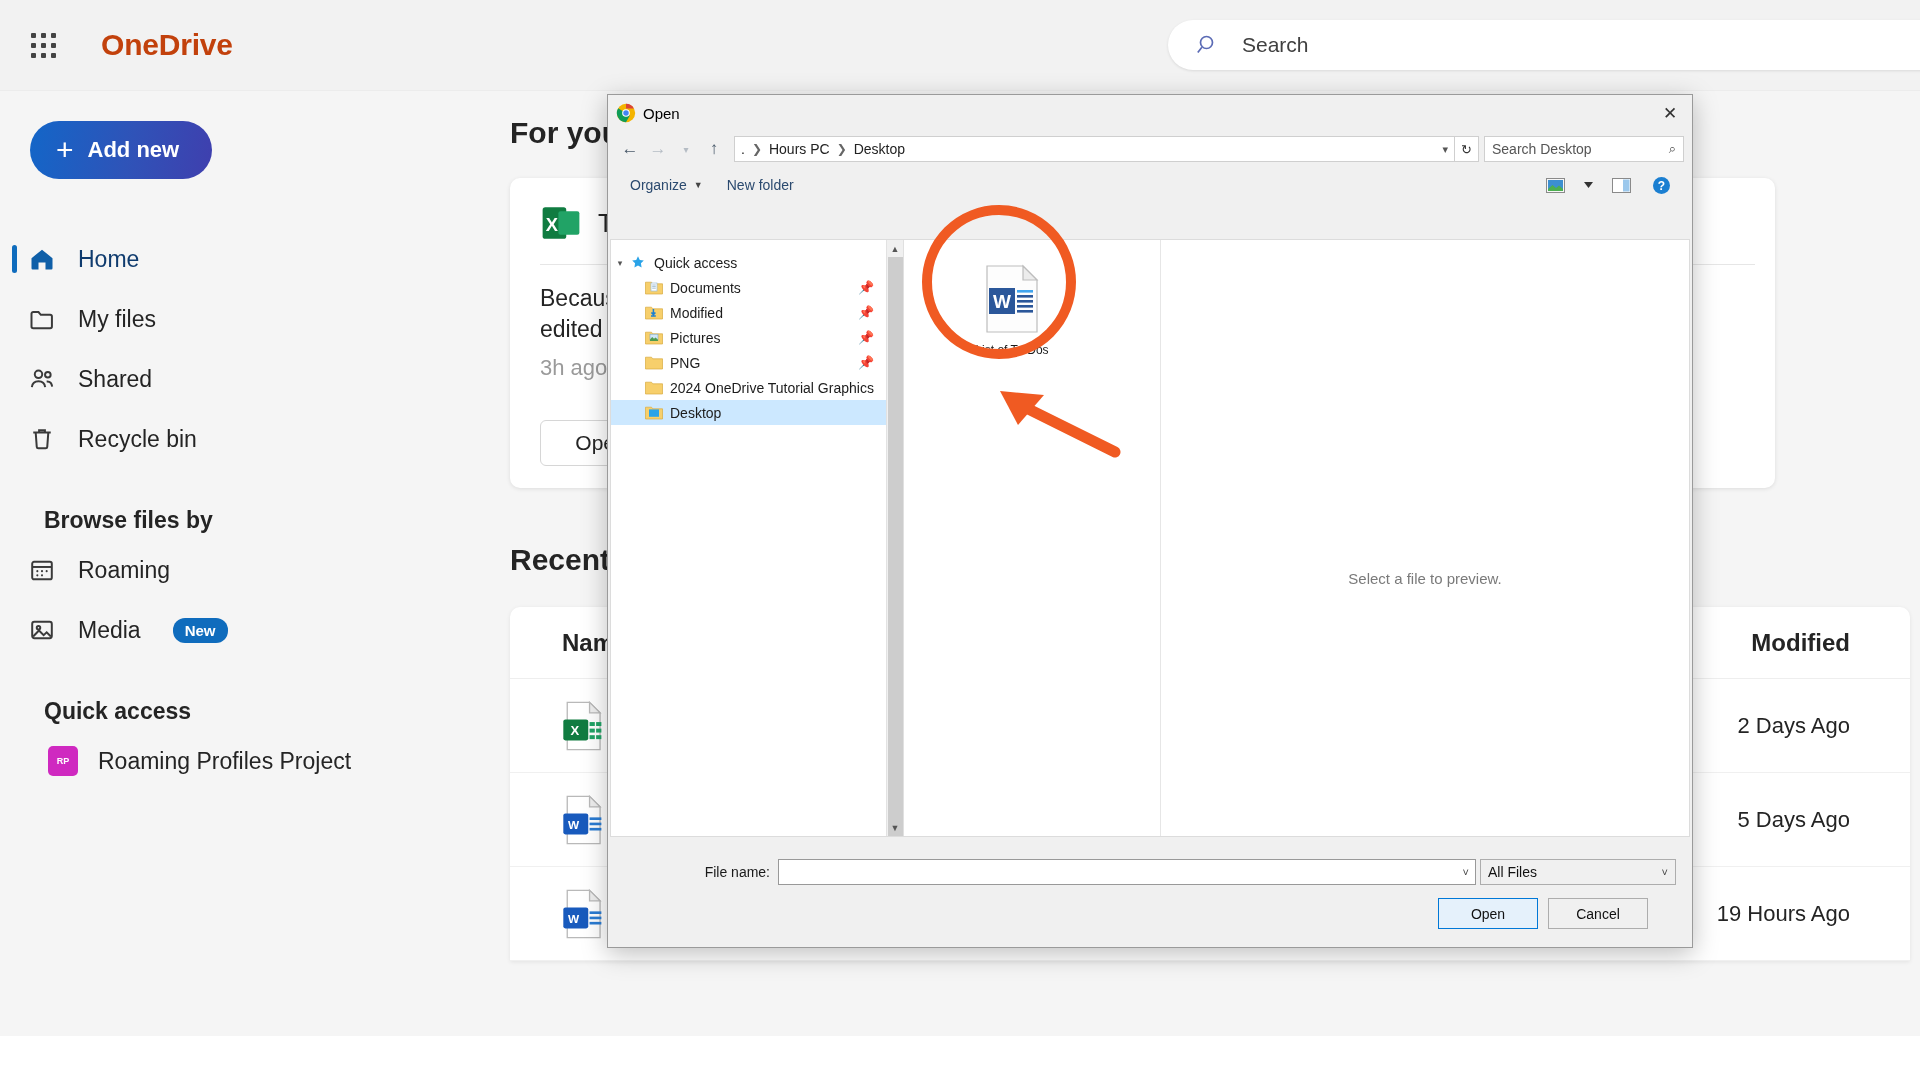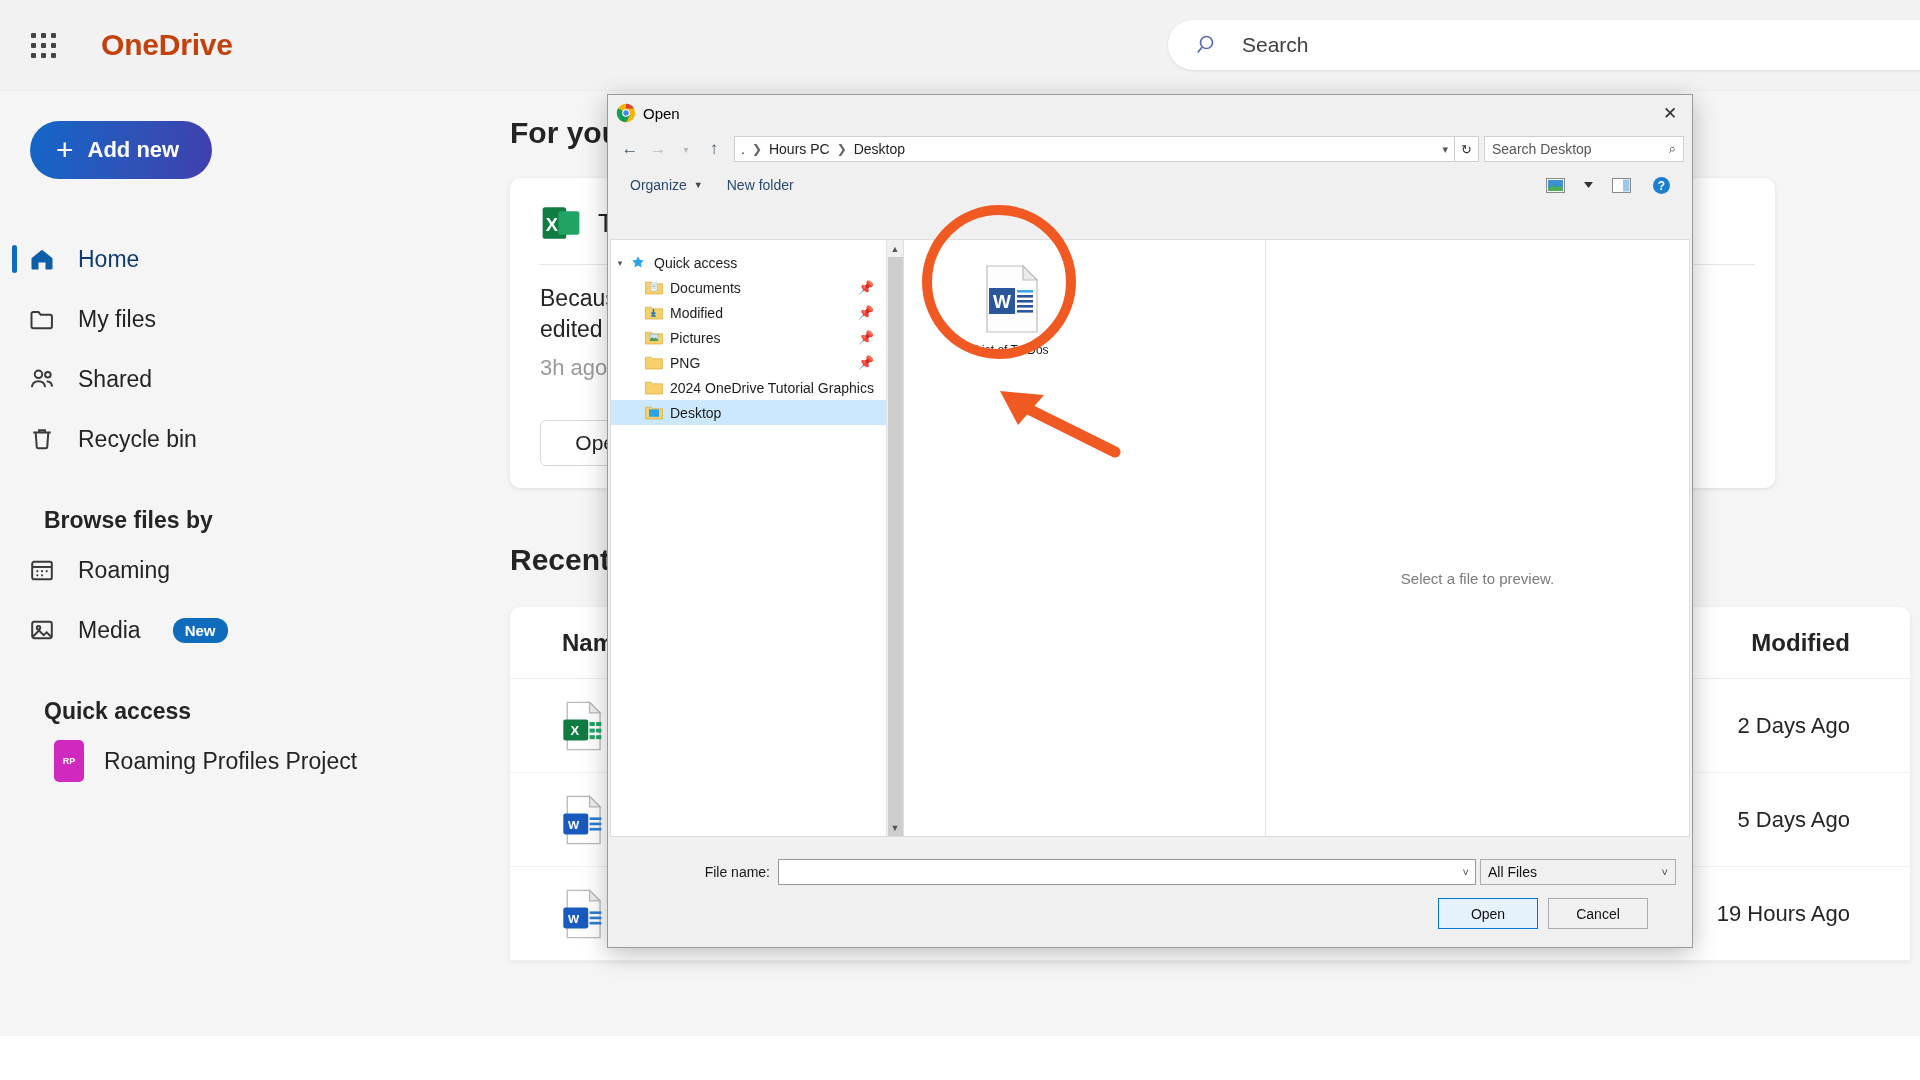--- a/index.html
+++ b/index.html
@@ -53,21 +53,21 @@
     border-radius:3px; background:#0f6cbd;
   }
   .nav-head {
     margin:38px 0 6px 44px; font-size:23px; font-weight:700; color:#242424;
   }
   .badge-new {
     background:#0f6cbd; color:#fff; font-size:15px; font-weight:700;
     padding:4px 12px; border-radius:12px; margin-left:10px;
   }
   .qa-item { height:60px; display:flex; align-items:center; padding-left:48px; gap:20px; cursor:pointer; }
-  .qa-thumb { width:30px; height:42px; border-radius:5px; flex:none;margin-left:6px; }
+  .qa-thumb { width:30px; height:30px; border-radius:5px; flex:none; }
   .qa-thumb.photo { background:linear-gradient(170deg,#cfcfd6 0%,#8e8e9c 45%,#e7dde4 100%); }
   .qa-thumb.magenta { background:#cf29c0; display:flex; align-items:center; justify-content:center;
      color:#fff; font-size:9px; font-weight:700; }
   .qa-lbl { font-size:23px; color:#242424; }
 
   
   .od-main { position:absolute; left:500px; top:91px; right:0; bottom:0; overflow:hidden; }
   .sec-title { font-size:30px; font-weight:700; color:#242424; margin:25px 0 0 10px; }
   .card-row { display:flex; gap:35px; margin:28px 0 0 10px; }
   .card {
@@ -150,21 +150,21 @@
   .tree-scroll { position:absolute; right:0; top:0; width:17px; bottom:0; background:#f0f0f0;
      border-left:1px solid #e2e2e2; }
   .ts-arrow { height:17px; display:flex; align-items:center; justify-content:center;
      font-size:9px; color:#555; cursor:pointer; }
   .ts-thumb { position:absolute; top:17px; left:1px; width:15px; height:645px;
      background:#cdcdcd; cursor:grab; }
   .filesplit { width:1px; background:#e0e0e0; }
   .filepane { flex:1; position:relative; }
   .file-tile { position:absolute; left:56px; top:24px; width:104px; text-align:center; cursor:pointer; }
   .file-tile .nm { font-size:12px; color:#1b1b1b; margin-top:5px; line-height:1.2; }
-  .preview-pane { width:424px; border-left:1px solid #e6e6e6; position:relative;text-decoration:underline; }
+  .preview-pane { width:529px; border-left:1px solid #e6e6e6; position:relative;text-decoration:underline; }
   .preview-msg { position:absolute; left:0; right:0; top:330px; text-align:center;
      font-size:15px; color:#7a7a7a; }
 
   .dlg-foot { position:absolute; left:2px; right:2px; bottom:2px; height:106px; }
   .fn-row { display:flex; align-items:center; height:34px; margin-top:16px; }
   .fn-lbl { width:168px; text-align:right; font-size:14px; color:#1a1a1a; padding-right:8px; }
   .fn-input { width:698px; height:26px; background:#fff; border:1px solid #999;
      display:flex; align-items:center; padding:0 6px; }
   .fn-input .cv { margin-left:auto; font-size:11px; color:#444; }
   .fn-type { width:196px; height:26px; background:#f0f0f0; border:1px solid #adadad;

